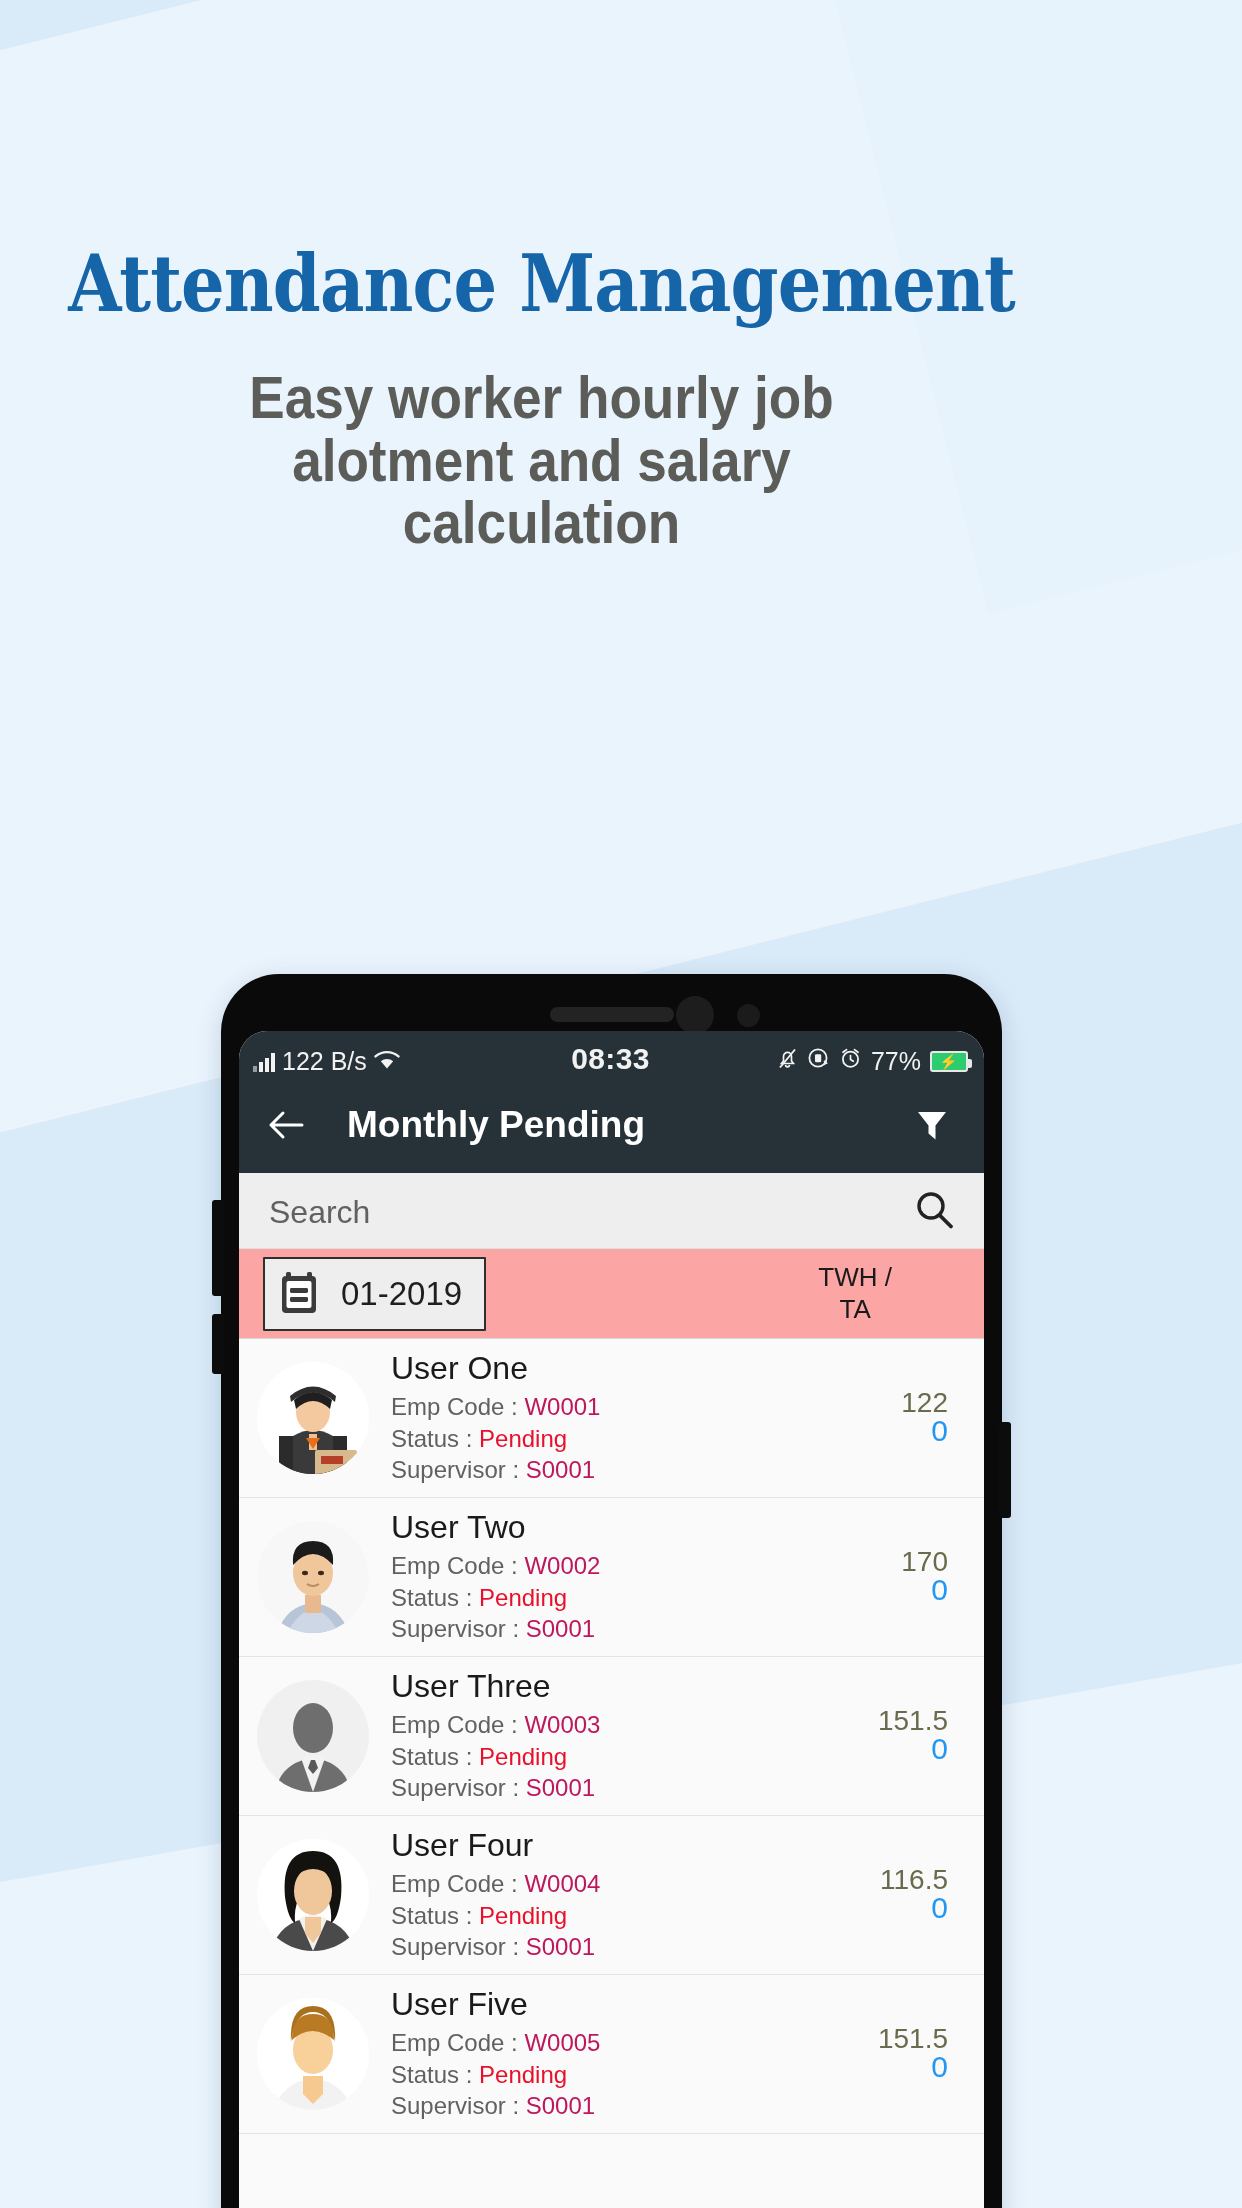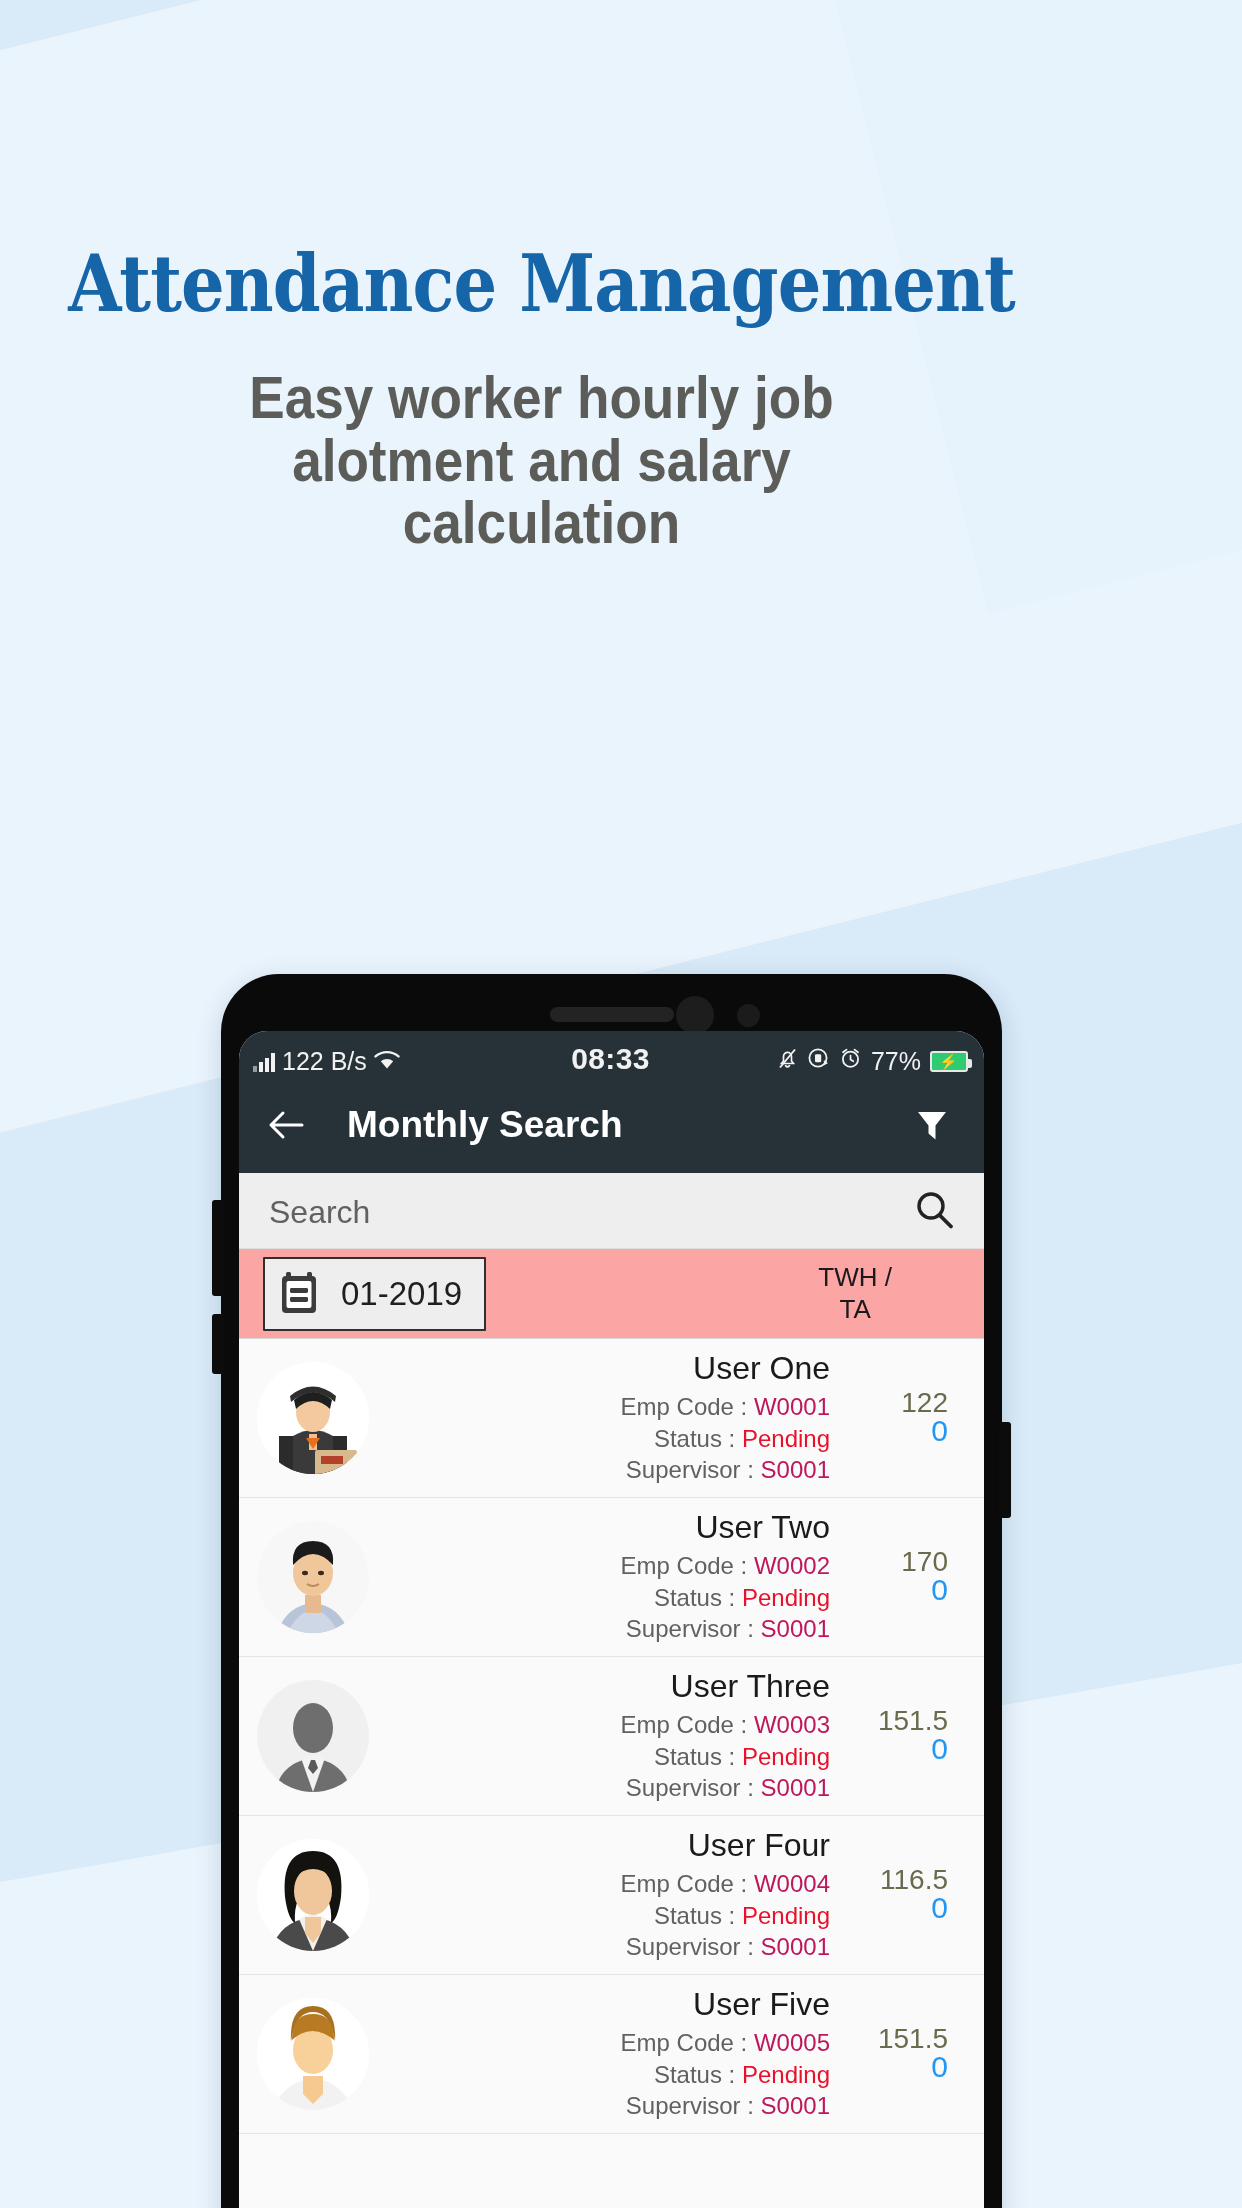--- a/index.html
+++ b/index.html
@@ -263,21 +263,21 @@
   .avatar {
     width: 112px; height: 112px;
     border-radius: 50%;
     background: #fdfdfd;
     flex: 0 0 112px;
     overflow: hidden;
     position: relative;
   }
   .avatar svg { display: block; width: 112px; height: 112px; }
 
-  .info { margin-left: 22px; flex: 1; min-width: 0; text-align: right; }
+  .info { margin-left: 22px; flex: 1; min-width: 0; }
   .uname {
     font-size: 32px;
     color: #1a1a1a;
     margin-bottom: 4px;
     line-height: 1.15;
   }
   .meta {
     font-size: 24px;
     color: #616161;
     line-height: 1.32;
@@ -379,21 +379,21 @@
         </span>
       </div>
     </div>
 
     <div class="appbar">
       <span class="icon-btn">
         <svg width="40" height="34" viewBox="0 0 40 34">
           <path d="M4 17 H35 M4 17 L16 5 M4 17 L16 29" stroke="#ffffff" stroke-width="3" fill="none" stroke-linecap="round" stroke-linejoin="round"></path>
         </svg>
       </span>
-      <span class="appbar-title">Monthly Search</span>
+      <span class="appbar-title">Monthly Pending</span>
       <span class="icon-btn">
         <svg width="44" height="44" viewBox="0 0 44 44">
           <path d="M8 9 H36 L25.5 22.5 V36.5 L18.5 30.5 V22.5 Z" fill="#ffffff"></path>
         </svg>
       </span>
     </div>
 
     <div class="searchbar">
       <span class="search-text">Search</span>
       <span>

